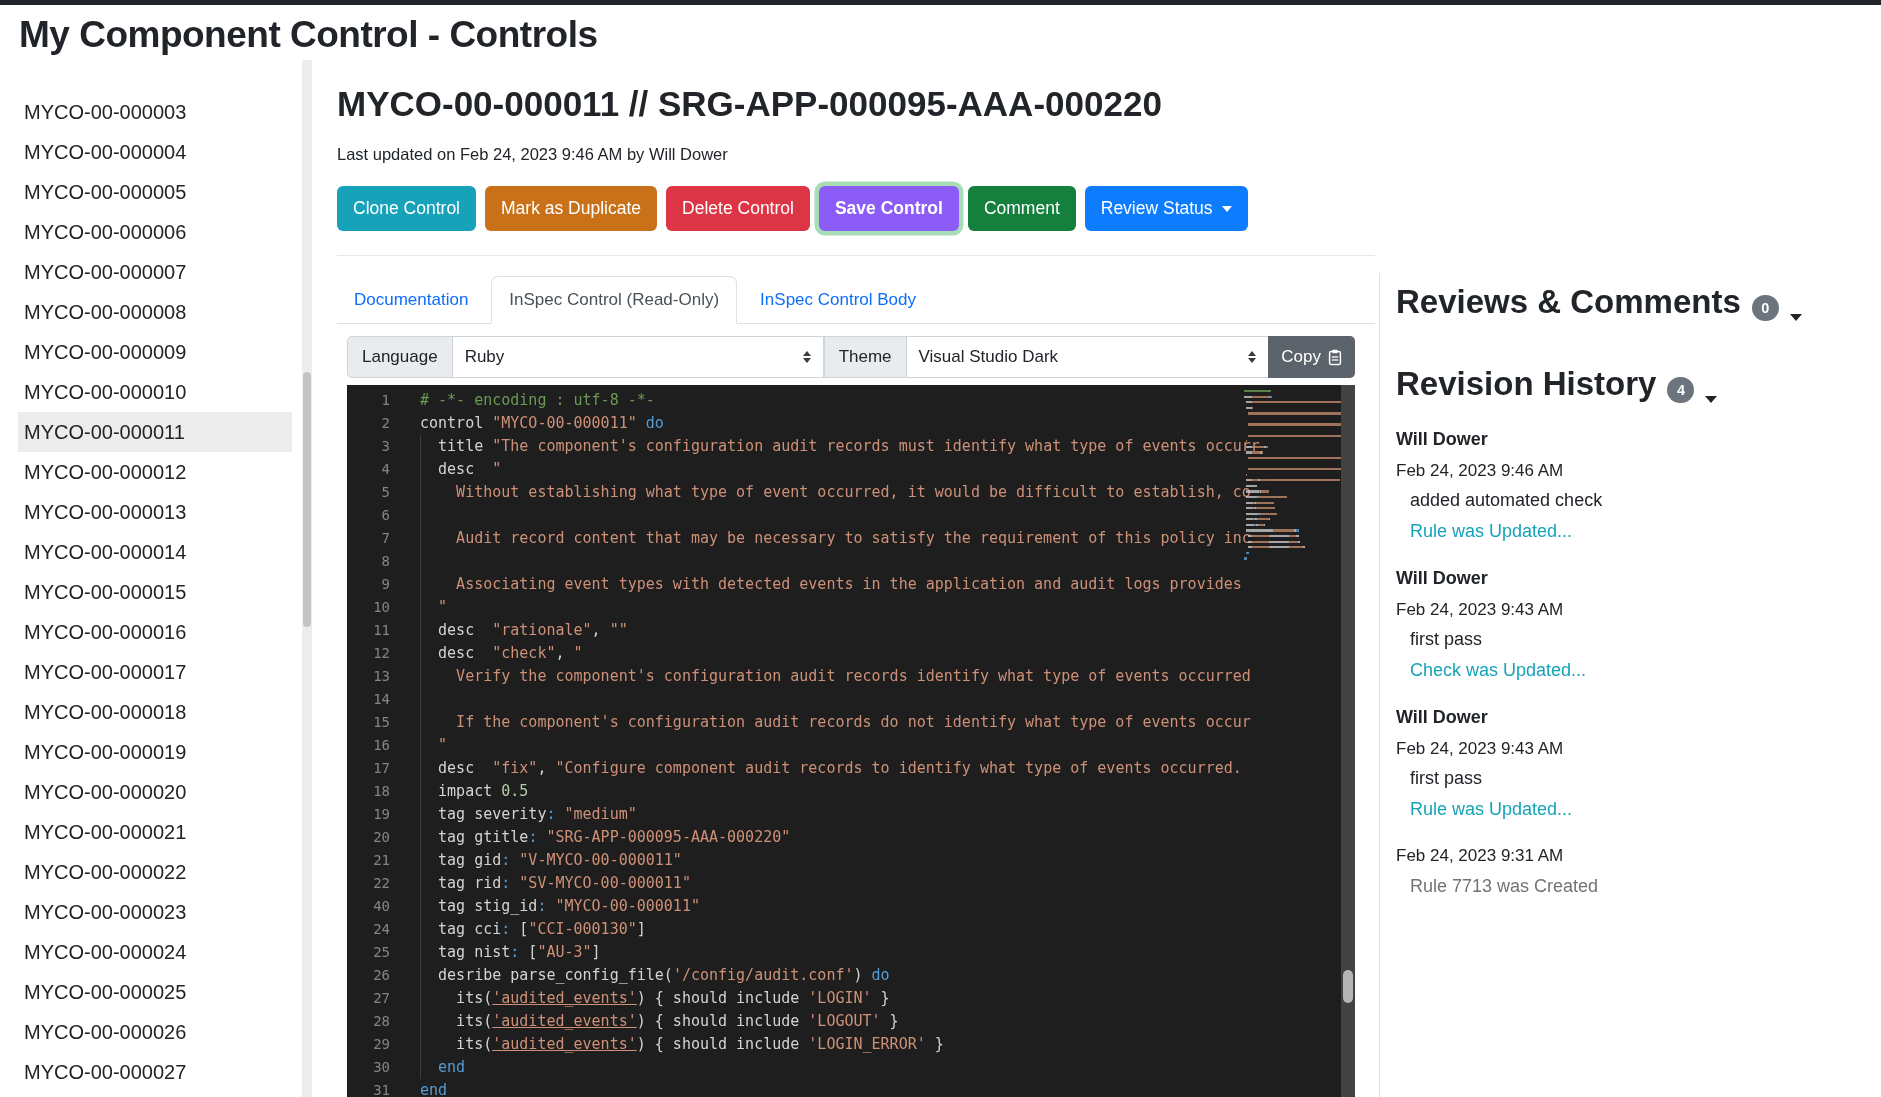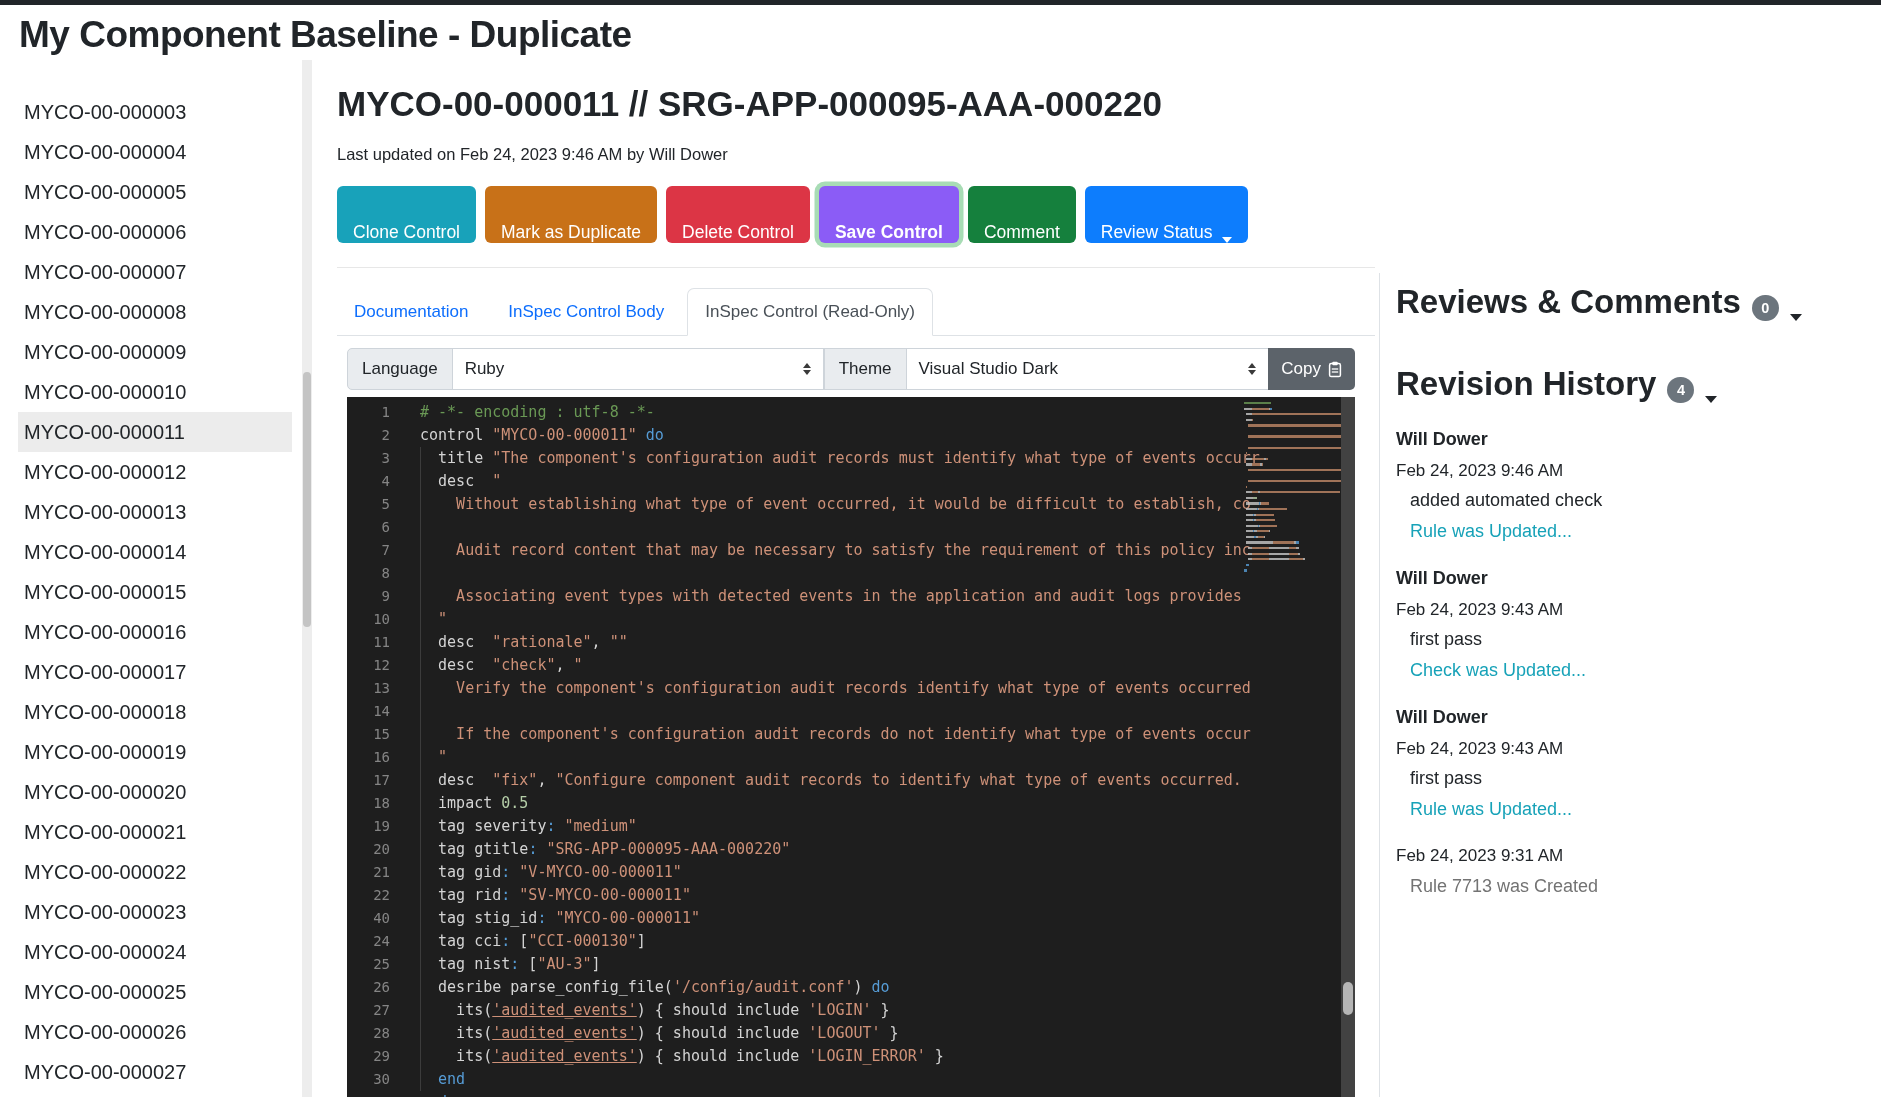--- a/index.html
+++ b/index.html
@@ -14,22 +14,22 @@
   .side-item{height:40px;line-height:40px;padding-left:6px;font-size:20px;cursor:pointer;white-space:nowrap;}
   .side-item.selected{background:#ececec;}
   .side-track{position:absolute;left:302px;top:60px;bottom:0;width:10px;background:#ededed;}
   .side-thumb{position:absolute;left:303px;top:372px;width:8px;height:255px;background:#c4c4c4;border-radius:4px;}
 
   
   .main{position:absolute;left:337px;top:84px;width:1038px;bottom:0;display:flex;flex-direction:column;}
   .control-title{font-size:35px;font-weight:600;margin:0;white-space:nowrap;}
   .updated{margin-top:21px;font-size:16.5px;}
   .actions{margin-top:22px;display:flex;gap:9px;}
-  .btn{height:57px;padding:0 16px;border:none;border-radius:6px;color:#fff;font-size:17.5px;
-    font-family:inherit;display:flex;align-items:flex-end;gap:9px;cursor:pointer;white-space:nowrap;}
+  .btn{height:45px;padding:0 16px;border:none;border-radius:6px;color:#fff;font-size:17.5px;
+    font-family:inherit;display:flex;align-items:center;gap:9px;cursor:pointer;white-space:nowrap;}
   .btn.ring{box-shadow:0 0 0 4.5px #a8dcb5;}
   .caret-down{width:0;height:0;border-left:5.5px solid transparent;border-right:5.5px solid transparent;border-top:6px solid #fff;}
   .rule{margin:24px 0 0 0;border:none;border-top:1px solid #e7e7e7;}
 
   
   .tabs{margin-top:20px;display:flex;border-bottom:1px solid #dee2e6;}
   .tab{padding:0 17px;line-height:47px;font-size:17px;color:#0d6efd;cursor:pointer;margin-right:6px;white-space:nowrap;}
   .tab.active{background:#fff;border:1px solid #dee2e6;border-bottom:1px solid #fff;border-radius:7px 7px 0 0;
     color:#495057;margin-bottom:-1px;line-height:45px;}
 
@@ -75,21 +75,21 @@
     border-top:7px solid #212529;margin-top:6px;cursor:pointer;}
   .rev-name{margin-top:26px;font-size:18px;font-weight:700;}
   .rev-date{margin-top:11px;font-size:17px;}
   .rev-msg{margin-top:9px;padding-left:14px;font-size:18px;}
   .rev-link{margin-top:10px;padding-left:14px;font-size:18px;cursor:pointer;}
 </style>
 </head>
 <body>
 
 <div class="topbar"></div>
-<div class="page-title">My Component Baseline - Duplicate</div>
+<div class="page-title">My Component Control - Controls</div>
 
 <div class="side-list">
     <div class="side-item">MYCO-00-000003</div>
     <div class="side-item">MYCO-00-000004</div>
     <div class="side-item">MYCO-00-000005</div>
     <div class="side-item">MYCO-00-000006</div>
     <div class="side-item">MYCO-00-000007</div>
     <div class="side-item">MYCO-00-000008</div>
     <div class="side-item">MYCO-00-000009</div>
     <div class="side-item">MYCO-00-000010</div>
@@ -134,22 +134,22 @@
         <span>Comment</span>
       </button>
       <button class="btn" style="background: rgb(13, 125, 253);">
         <span>Review Status</span>
         <span class="caret-down"></span>
       </button>
     </div>
   <hr class="rule">
   <div class="tabs">
       <div class="tab">Documentation</div>
+      <div class="tab active">InSpec Control (Read-Only)</div>
       <div class="tab">InSpec Control Body</div>
-      <div class="tab active">InSpec Control (Read-Only)</div>
     </div>
 
   <div class="etoolbar">
     <div class="ig-label first">Language</div>
     <div class="ig-select sel-lang">
       <span>Ruby</span>
       <span class="updown">
           <i class="u"></i>
           <i class="d"></i>
         </span>

